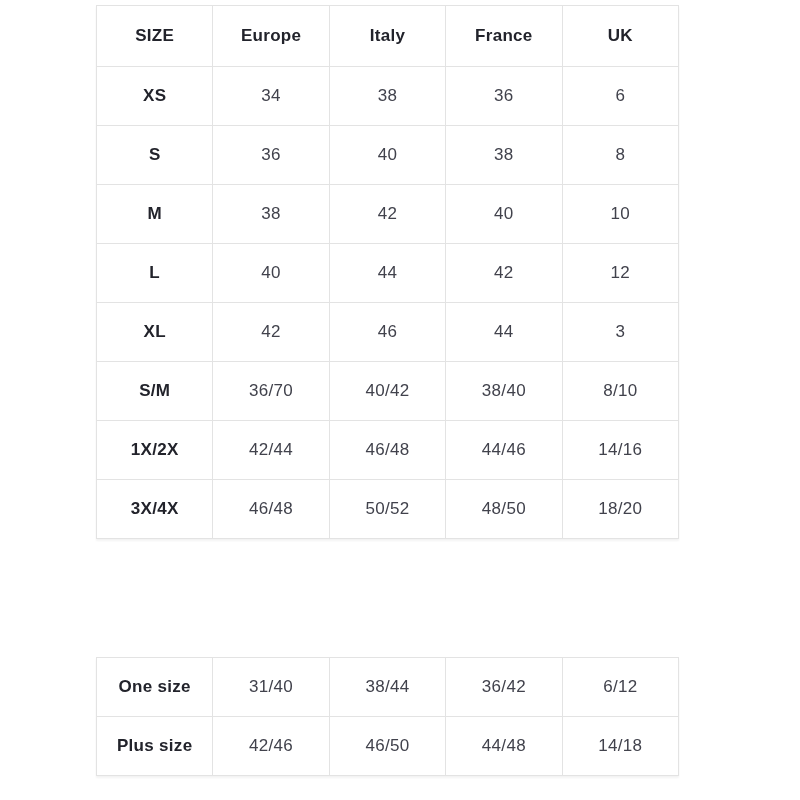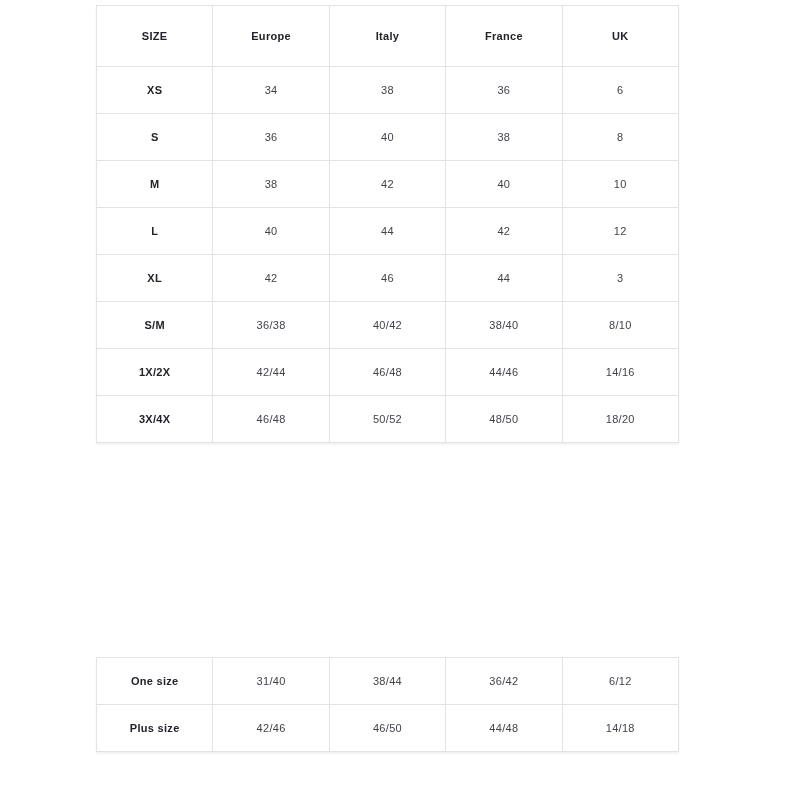--- a/index.html
+++ b/index.html
@@ -21,30 +21,30 @@
     width: 100%;
     border-collapse: collapse;
     table-layout: fixed;
     background: #ffffff;
     box-shadow: 0 2px 2px rgba(0,0,0,0.05);
   }
   th, td {
     border: 1px solid #e3e3e3;
     text-align: center;
     vertical-align: middle;
-    font-size: 11px;
+    font-size: 17px;
     letter-spacing: 0.3px;
   }
   thead th {
     height: 61px;
     font-weight: 700;
     color: #22232b;
   }
   tbody td {
-    height: 47px;
+    height: 59px;
     font-weight: 400;
     color: #41424c;
   }
   td.row-label {
     font-weight: 700;
     color: #22232b;
   }
 </style>
 </head>
 <body>
@@ -91,21 +91,21 @@
       </tr>
       <tr>
         <td class="row-label">XL</td>
         <td>42</td>
         <td>46</td>
         <td>44</td>
         <td>3</td>
       </tr>
       <tr>
         <td class="row-label">S/M</td>
-        <td>36/38</td>
+        <td>36/70</td>
         <td>40/42</td>
         <td>38/40</td>
         <td>8/10</td>
       </tr>
       <tr>
         <td class="row-label">1X/2X</td>
         <td>42/44</td>
         <td>46/48</td>
         <td>44/46</td>
         <td>14/16</td>

